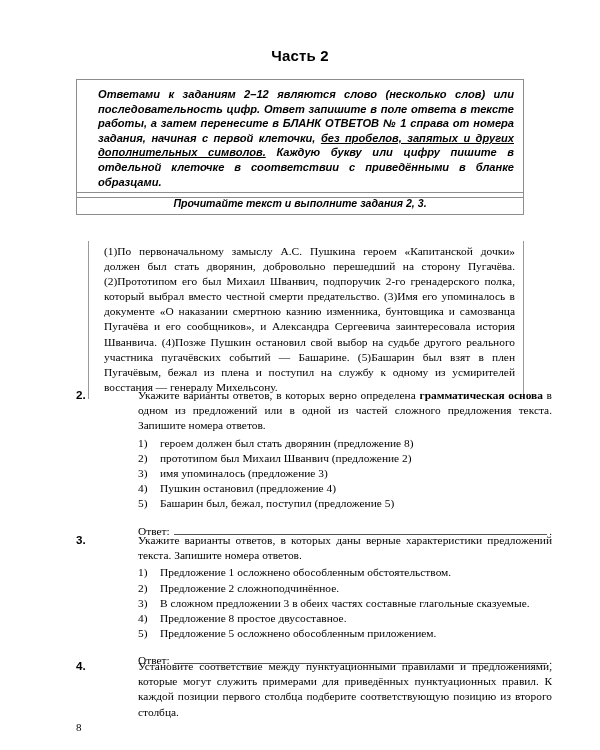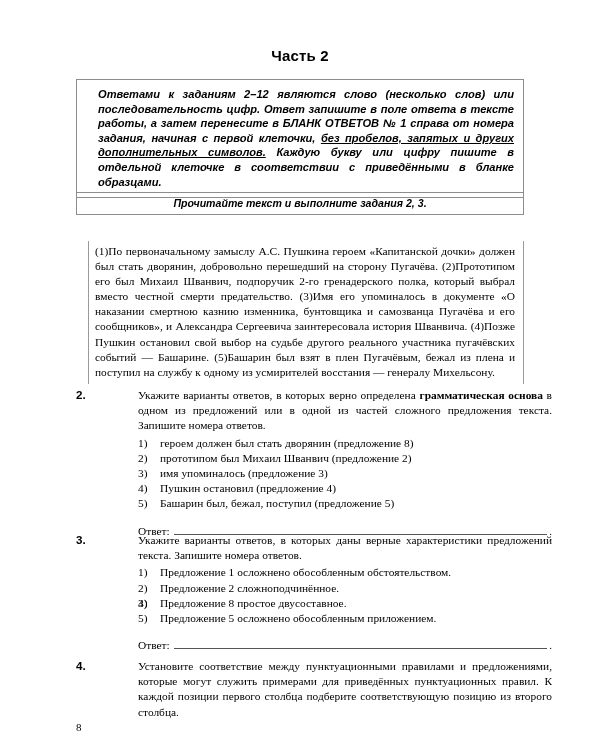--- a/index.html
+++ b/index.html
@@ -81,21 +81,21 @@
 
   
   .passage {
     position: absolute;
     left: 88px;
     top: 241px;
     width: 436px;
     box-sizing: border-box;
     border-left: 1px solid #9a9a9a;
     border-right: 1px solid #9a9a9a;
-    padding: 3px 8px 4px 6px;
+    padding: 3px 8px 4px 15px;
   }
   .passage p {
     margin: 0;
     font-size: 11.4px;
     line-height: 15.1px;
     text-align: justify;
     text-align-last: left;
     text-indent: 0;
   }
 
@@ -217,21 +217,21 @@
     </div>
   </div>
 
   <div class="task" style="top:533px;">
     <div class="task-num">3.</div>
     <div class="task-body">
       <p class="task-stem"><span>Укажите варианты ответов, в которых даны верные характеристики предложений текста. Запишите номера ответов.</span></p>
       <ol class="options">
         <li><span class="marker">1)</span><span>Предложение 1 осложнено обособленным обстоятельством.</span></li>
         <li><span class="marker">2)</span><span>Предложение 2 сложноподчинённое.</span></li>
-        <li><span class="marker">3)</span></li>
+        <li><span class="marker">3)</span><span>В сложном предложении 3 в обеих частях составные глагольные сказуемые.</span></li>
         <li><span class="marker">4)</span><span>Предложение 8 простое двусоставное.</span></li>
         <li><span class="marker">5)</span><span>Предложение 5 осложнено обособленным приложением.</span></li>
       </ol>
       <div class="answer-row">
         <span class="answer-label">Ответ:</span>
         <span class="answer-rule"></span>
         <span class="answer-dot">.</span>
       </div>
     </div>
   </div>

